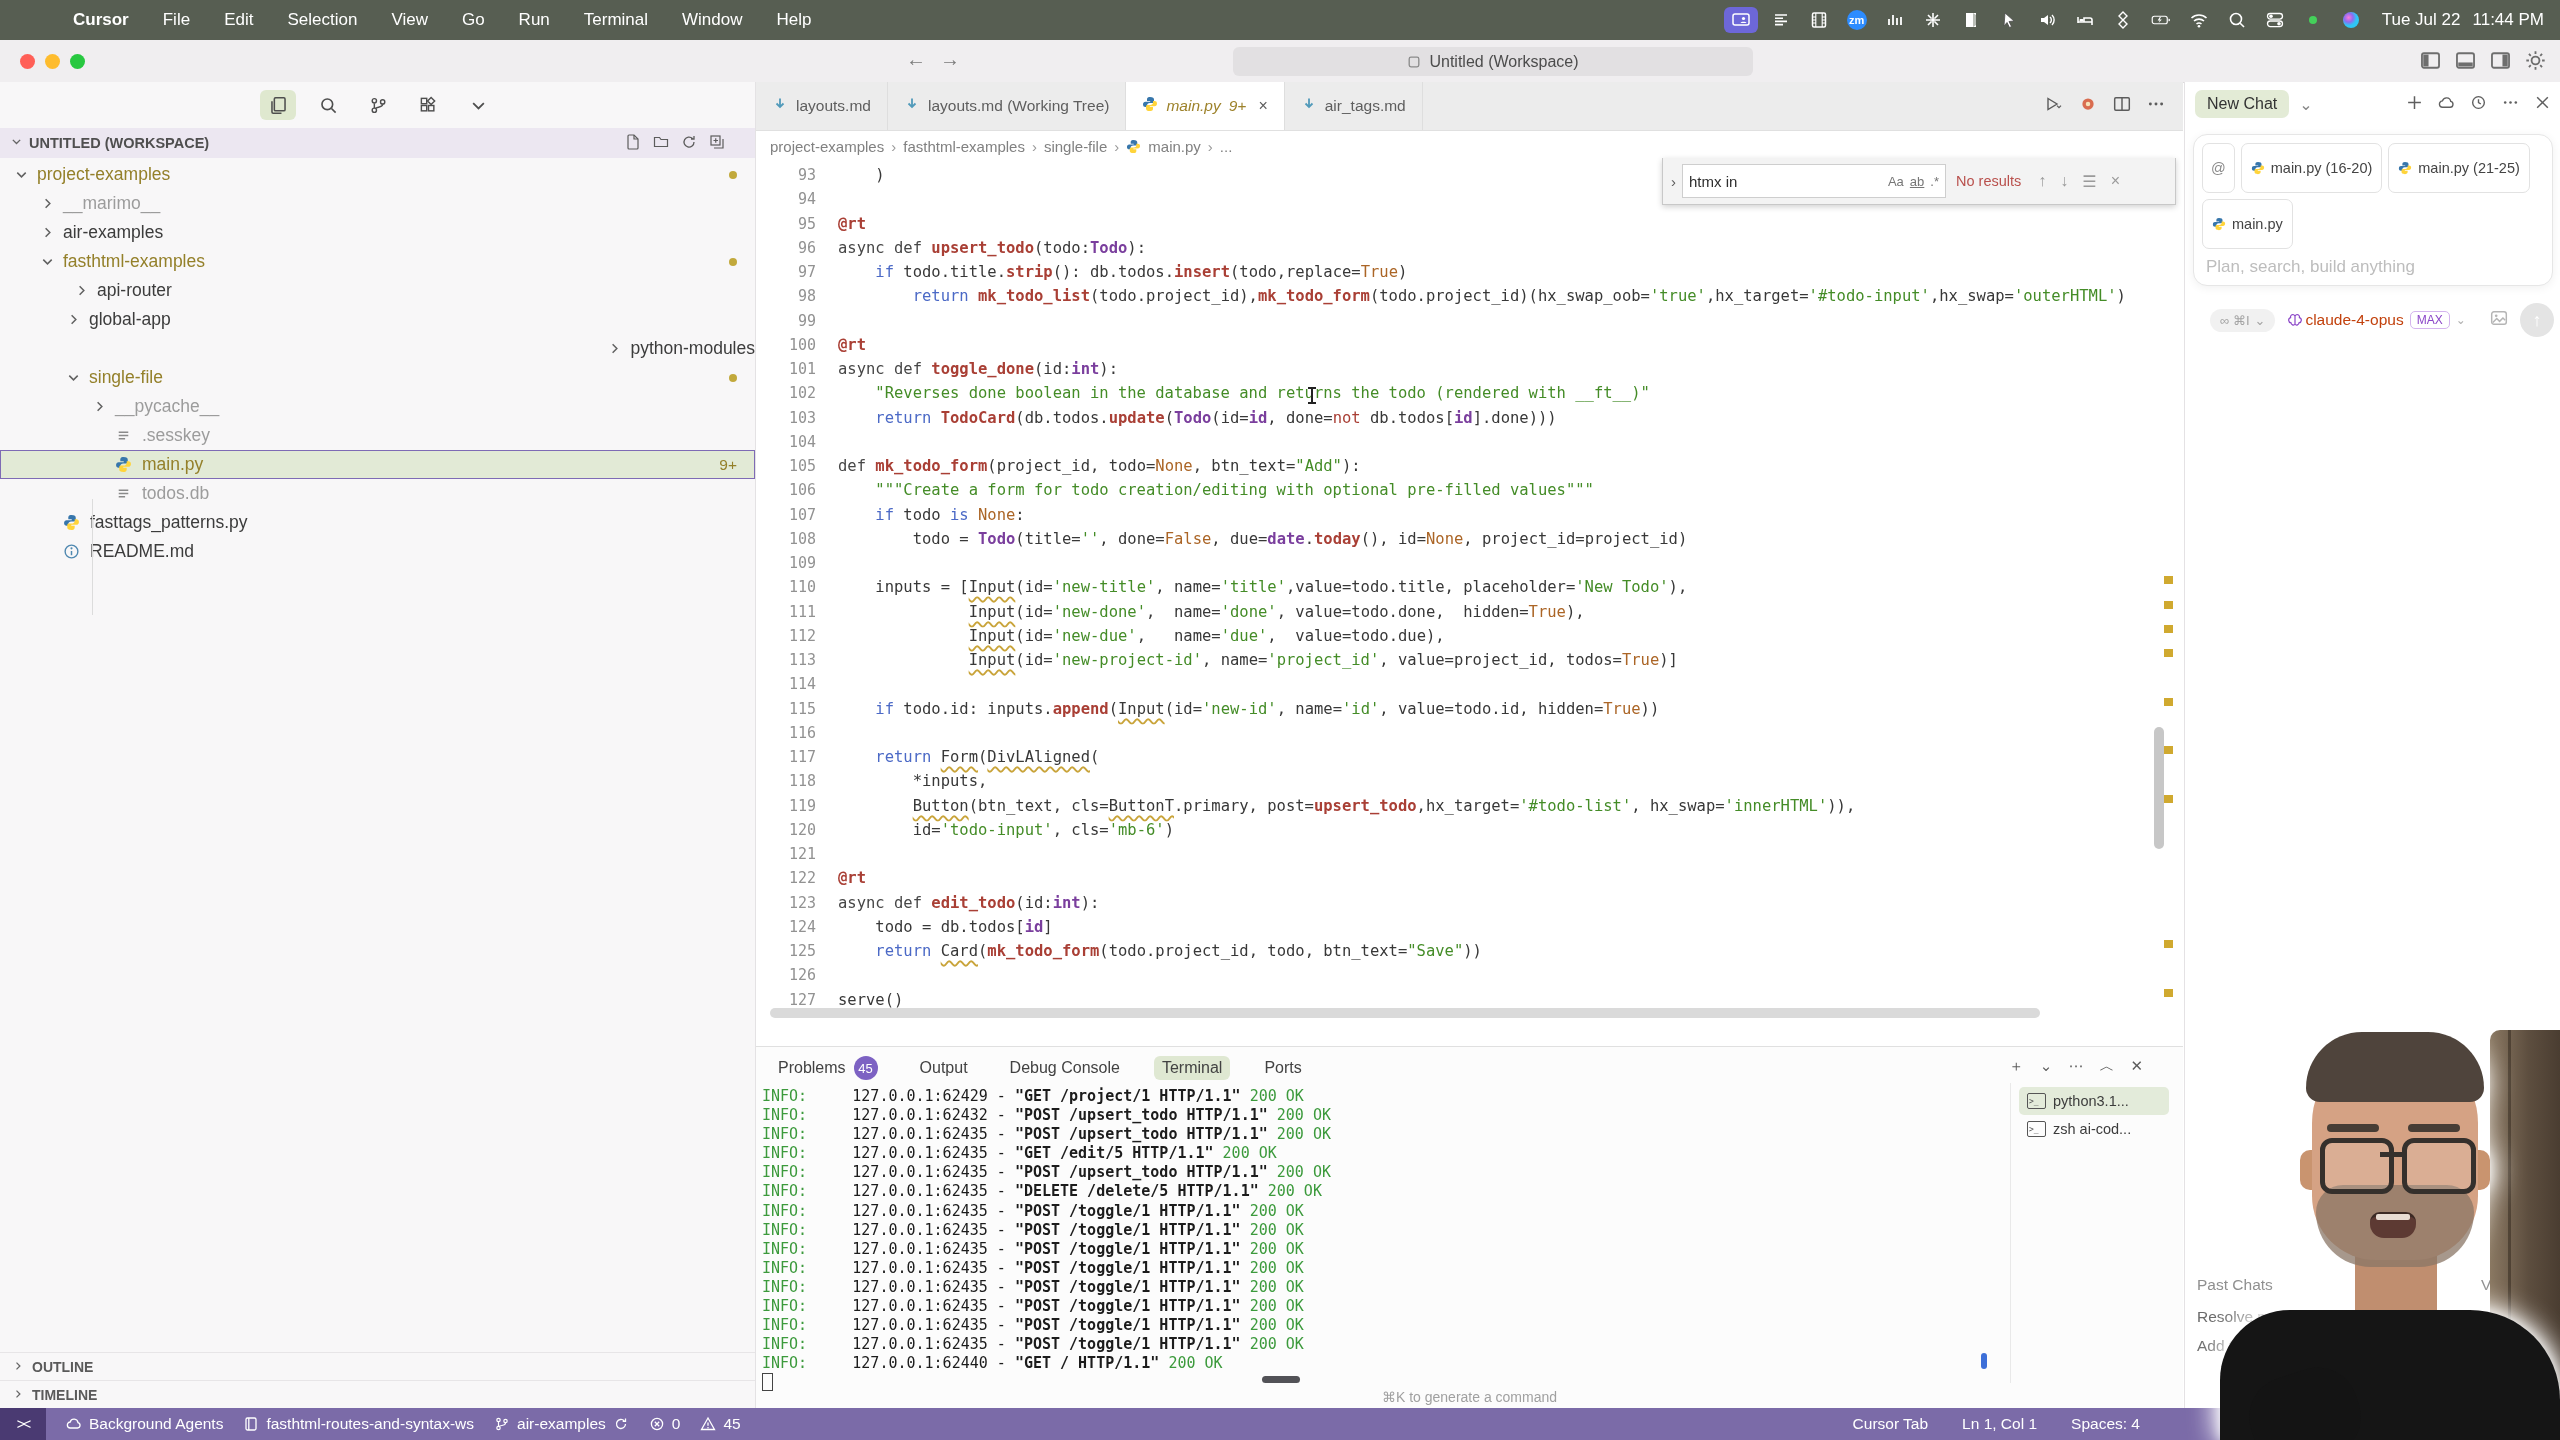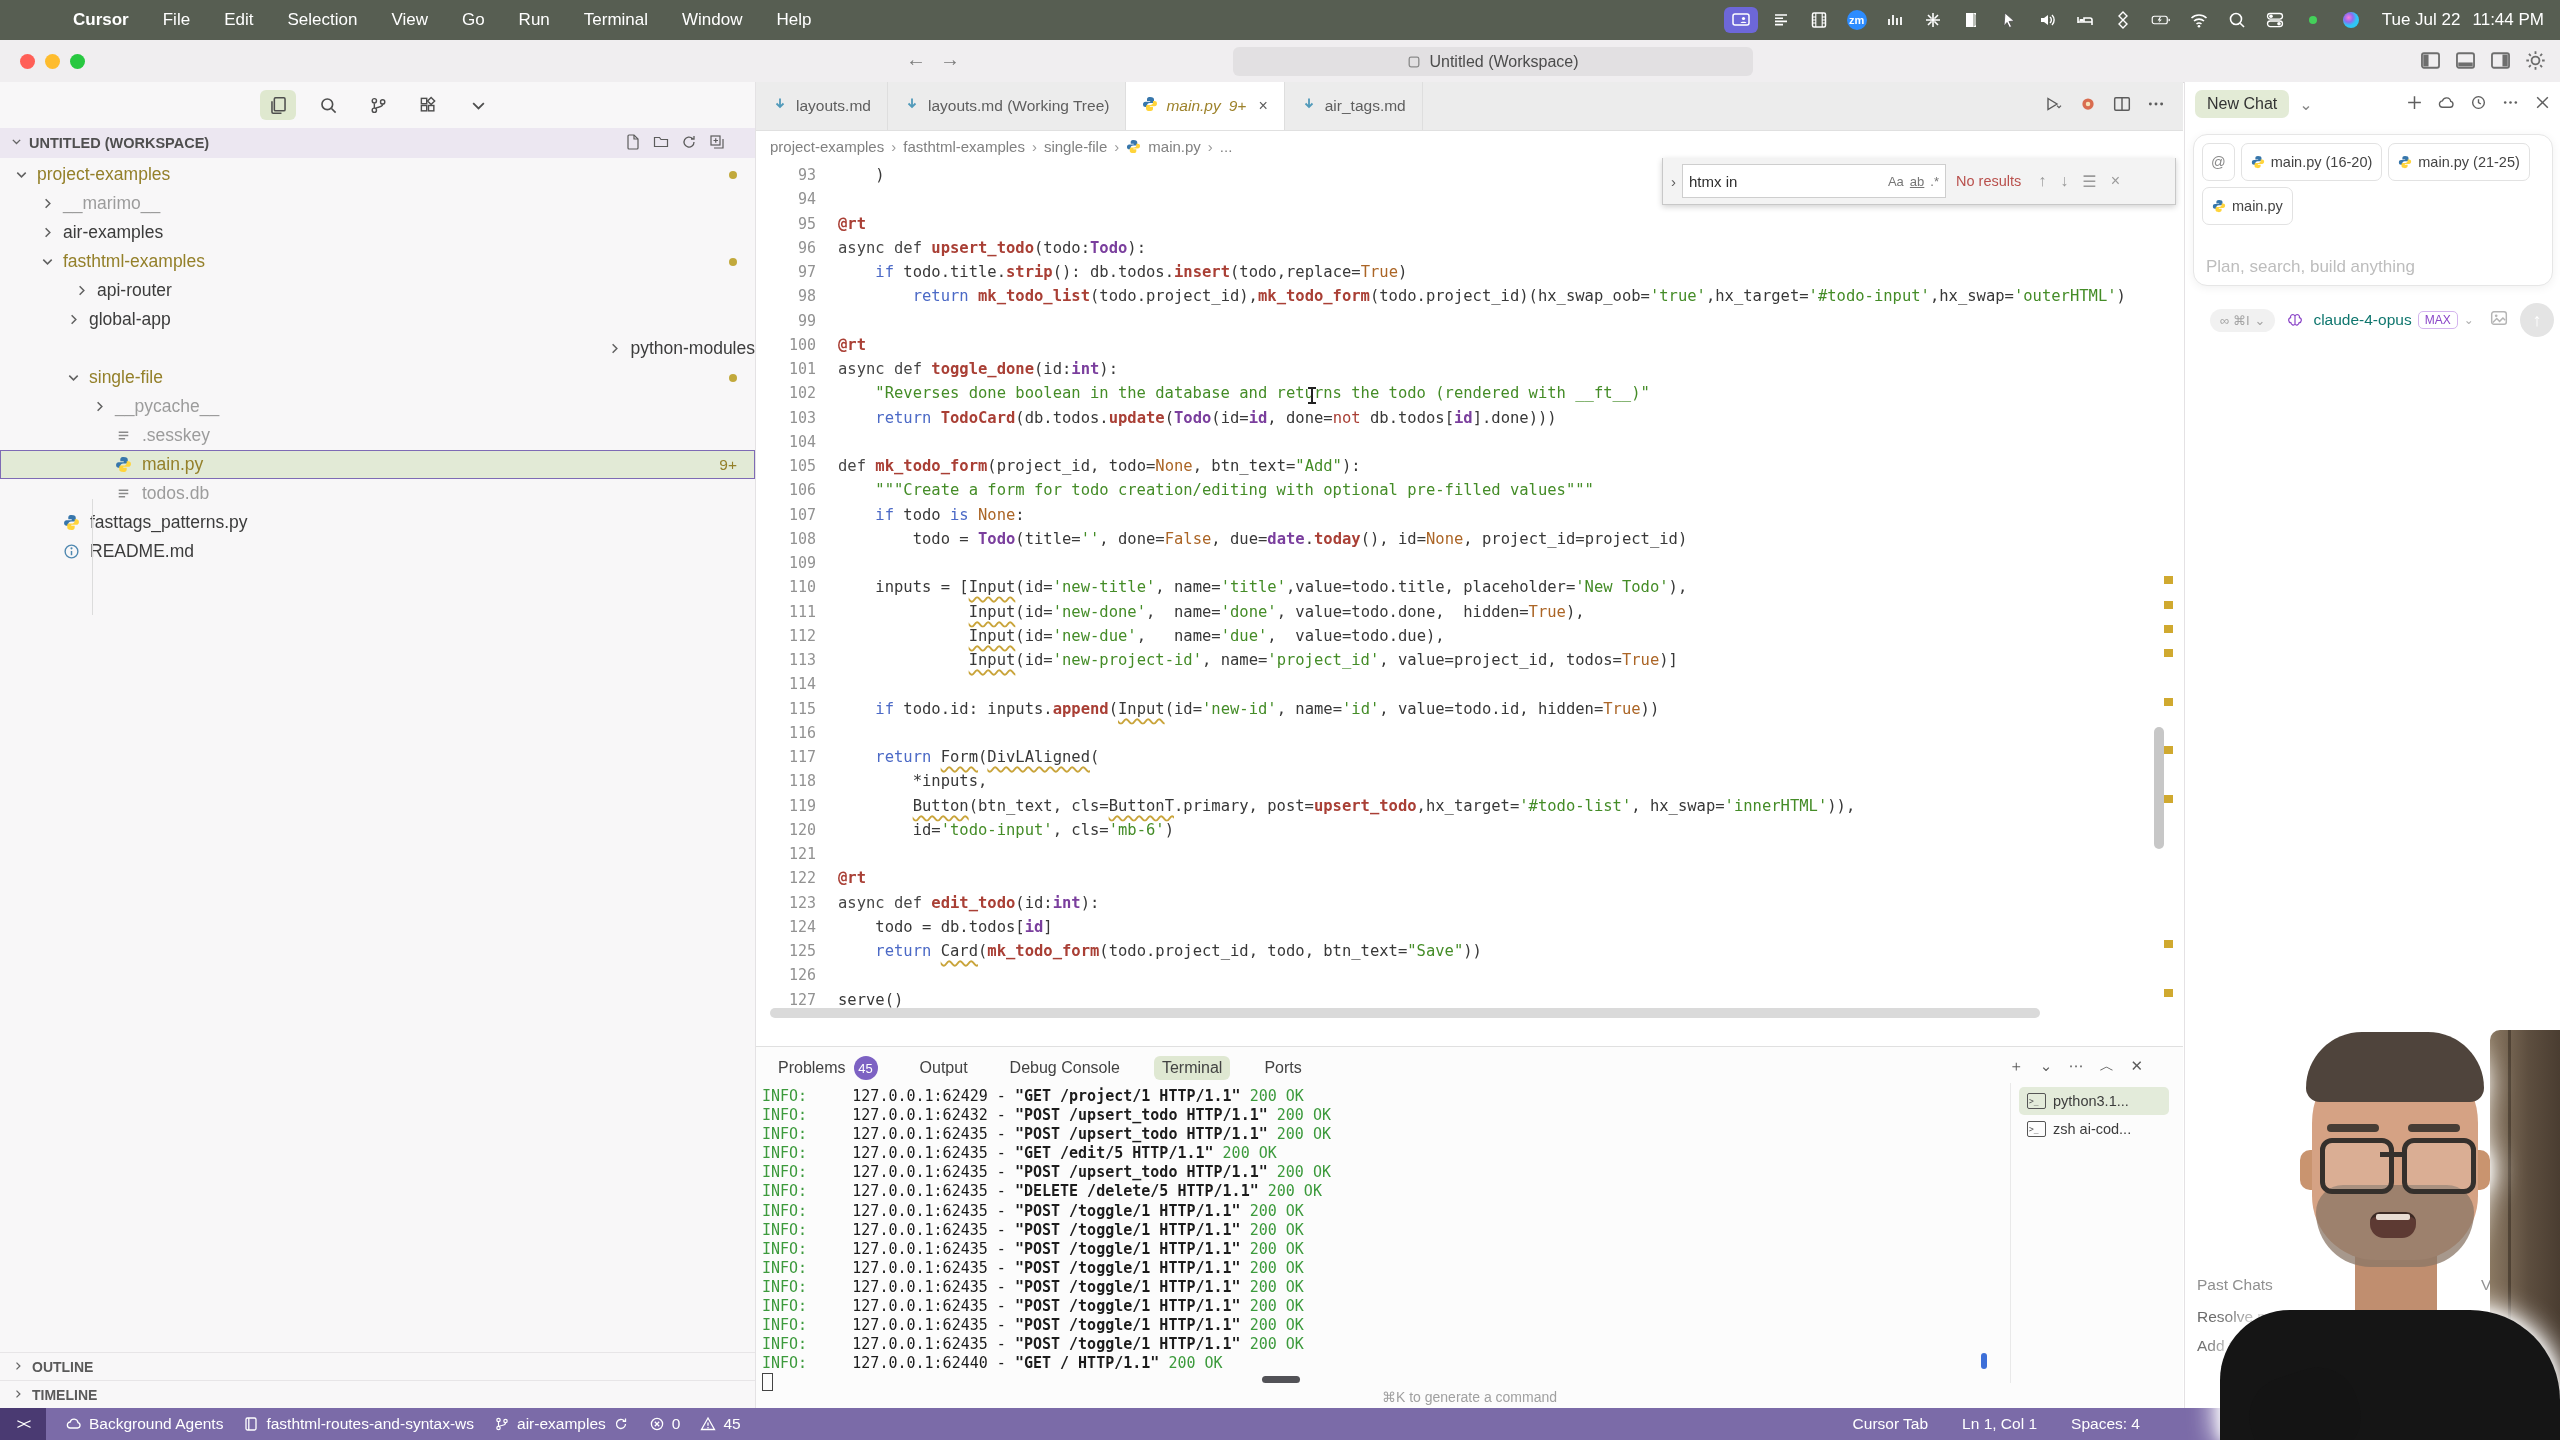--- a/index.html
+++ b/index.html
@@ -129,29 +129,29 @@
         border-left:1px solid #e4e2e4;}
   #chat-header{position:absolute;left:10px;top:8px;width:356px;display:flex;align-items:center;}
   #newchat-tab{background:#e3ebd6;border-radius:7px;padding:5px 12px;font-size:16px;color:#333;}
   #chat-header .chev{color:#8a8a8a;margin-left:10px;}
   #chat-header-icons{margin-left:auto;display:flex;gap:15px;color:#5f5f5f;}
   #chat-header-icons svg{width:17px;height:17px;}
   #chat-card{position:absolute;left:8px;top:52px;width:358px;height:150px;background:#fff;
              border:1px solid #e6e6e6;border-radius:14px;box-shadow:0 2px 10px rgba(0,0,0,.06);}
   #chip-rows{position:absolute;left:8px;top:8px;width:344px;display:flex;flex-wrap:wrap;gap:6px;}
   .chip{display:flex;align-items:center;gap:6px;border:1px solid #e2e2e2;border-radius:7px;
-        padding:10px 9px;font-size:14.5px;color:#444;background:#fff;}
+        padding:16px 9px;font-size:14.5px;color:#444;background:#fff;}
   .chip svg{width:14px;height:14px;}
   .chip.atchip{color:#8a8a8a;padding:3px 8px;}
   #chat-ph{position:absolute;left:12px;top:122px;font-size:17px;color:#bdbdbd;}
   #model-row{position:absolute;left:8px;top:-24px;width:344px;display:flex;align-items:center;}
   #chat-bottom{position:absolute;left:8px;top:192px;width:358px;height:0;}
   #mode-pill{background:#f1f1f1;border-radius:13px;color:#a3a3a3;font-size:13px;padding:4px 10px;
              display:flex;gap:5px;align-items:center;}
-  #model-name{color:#0f766e;font-size:15.5px;margin-left:12px;display:flex;align-items:center;gap:10px;}
+  #model-name{color:#c2410c;font-size:15.5px;margin-left:12px;display:flex;align-items:center;gap:2px;}
   #model-name svg{width:16px;height:16px;}
   #max-badge{border:1px solid #d4b4ee;color:#8b46c8;font-size:12px;border-radius:5px;padding:1px 6px;margin-left:6px;}
   #model-chev{color:#b0b0b0;margin-left:6px;font-size:12px;}
   #img-btn{margin-left:auto;color:#b5b5b5;}
   #img-btn svg{width:18px;height:18px;}
   #send-btn{width:34px;height:34px;border-radius:50%;background:#e4e4e4;color:#fff;display:flex;
             align-items:center;justify-content:center;font-size:18px;margin-left:12px;}
   #past-header{position:absolute;left:12px;top:1194px;width:352px;display:flex;font-size:15.5px;color:#8f8f8f;}
   #past-header .va{margin-left:auto;margin-right:14px;}
   .past-item{position:absolute;left:12px;width:340px;display:flex;font-size:15.5px;color:#6a6a6a;}

